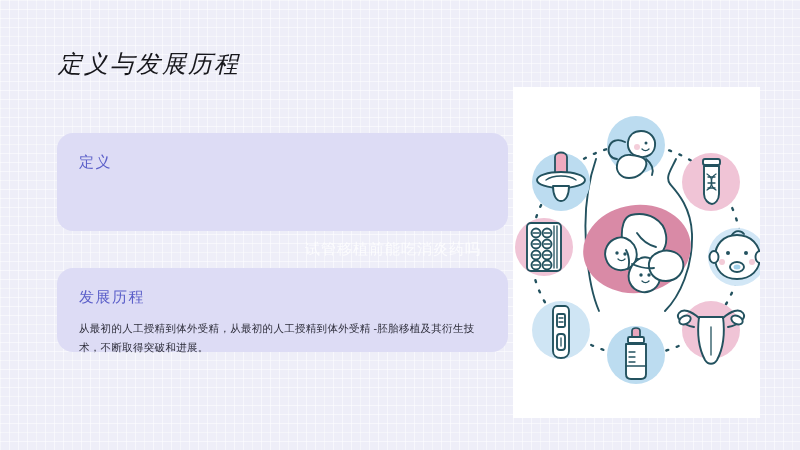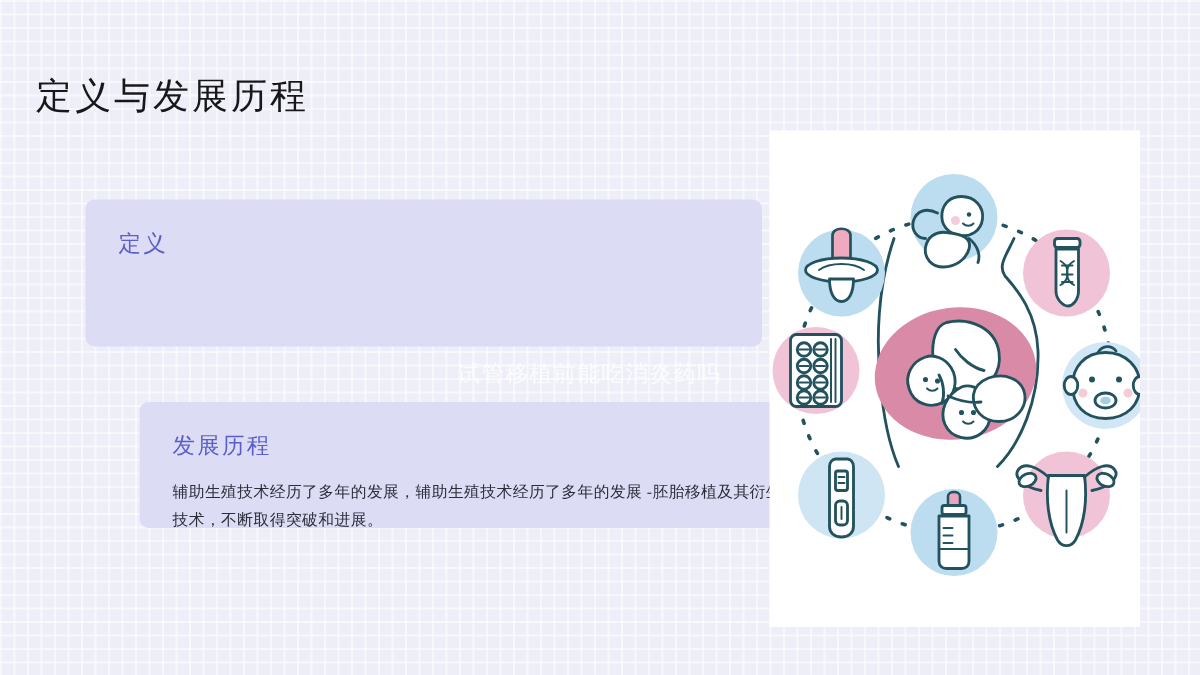--- a/index.html
+++ b/index.html
@@ -23,42 +23,43 @@
       linear-gradient(to bottom, rgba(255,255,255,0.55) 1px, transparent 1px),
       linear-gradient(to right, rgba(220,221,240,0.35) 1px, transparent 1px),
       linear-gradient(to bottom, rgba(220,221,240,0.35) 1px, transparent 1px);
     background-size: 9px 9px, 9px 9px, 36px 36px, 36px 36px;
     overflow: hidden;
   }
 
   
   .slide-title {
     position: absolute;
-    left: 24px;
+    left: 58px;
     top: 32px;
     font-size: 24px;
     letter-spacing: 2px;
     color: #17171c;
     font-family: "Liberation Serif", "DejaVu Serif", serif;
     font-weight: normal;
     white-space: nowrap;
+    font-style: italic;
   }
 
   
   .card {
     position: absolute;
     left: 57px;
     width: 451px;
     background: #dddcf5;
-    border-radius: 6px;
+    border-radius: 16px;
     box-sizing: border-box;
     padding: 20px 22px 28px 22px;
   }
   #card-definition { top: 133px; height: 98px; }
-  #card-history    { top: 268px; height: 84px; margin-left: 36px; }
+  #card-history    { top: 268px; height: 84px; }
 
   .card-heading {
     font-size: 15px;
     color: #5b5fc9;
     letter-spacing: 1.5px;
     margin: 0 0 12px 0;
     font-family: "Liberation Serif", "DejaVu Serif", serif;
     font-weight: normal;
   }
   .card-body {
@@ -101,21 +102,21 @@
 <div class="slide">
 
   <h1 class="slide-title">定义与发展历程</h1>
 
   <div class="card" id="card-definition">
     <div class="card-heading">定义</div>
   </div>
 
   <div class="card" id="card-history">
     <div class="card-heading">发展历程</div>
-    <p class="card-body">辅助生殖技术经历了多年的发展，辅助生殖技术经历了多年的发展 -胚胎移植及其衍生技术，不断取得突破和进展。</p>
+    <p class="card-body">从最初的人工授精到体外受精，从最初的人工授精到体外受精 -胚胎移植及其衍生技术，不断取得突破和进展。</p>
   </div>
 
   <div class="watermark">试管移植前能吃消炎药吗</div>
 
   <div class="illus-panel">
     <svg width="247" height="331" viewBox="0 0 247 331" xmlns="http://www.w3.org/2000/svg">
       <defs>
         <style>
           .ln   { fill:none; stroke:#23525f; stroke-width:1.9; stroke-linecap:round; stroke-linejoin:round; }
           .lnf  { fill:#ffffff; stroke:#23525f; stroke-width:1.9; stroke-linejoin:round; stroke-linecap:round; }

